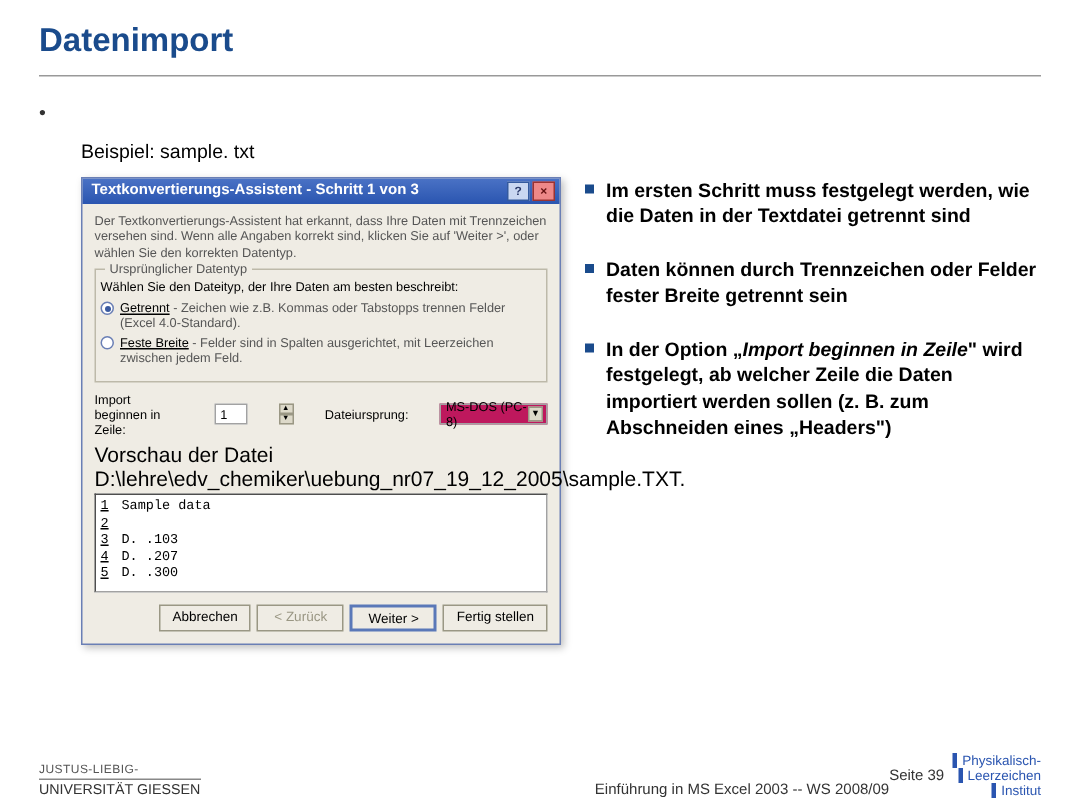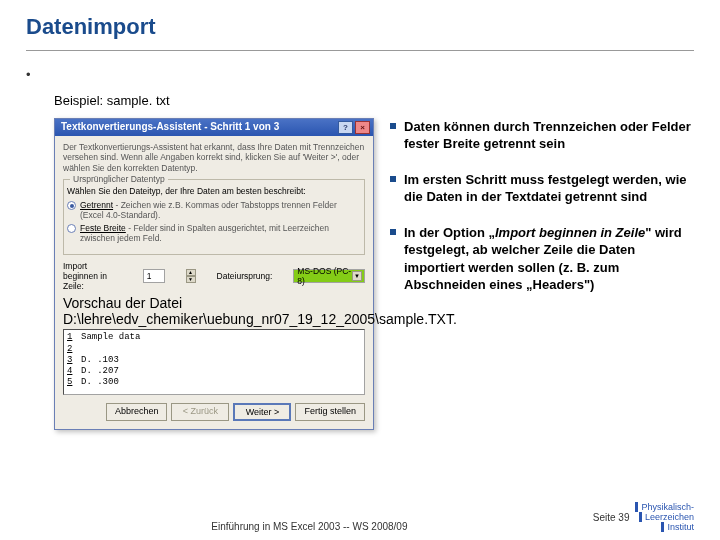--- a/index.html
+++ b/index.html
@@ -105,21 +105,21 @@
   .radio-text .rdesc { color: #555; }
   .row-inline { display: flex; align-items: center; gap: 21px; margin-bottom: 4px; font-size: 8.5px; }
   .spinner {
     border: 1px solid #a2a2a2; background: #fff;
     width: 30px; height: 14px; display: flex; align-items: center; padding: 0 3px;
     font-size: 8.5px;
   }
   .spinner-btns { display: flex; flex-direction: column; }
   .spinbtn { width: 10px; height: 7px; background: #ddd9c9; border: 1px solid #9a9784; font-size: 5px; line-height: 4px; text-align: center; }
   .combo {
-    border: 1px solid #a2a2a2; background: #84cc16;
+    border: 1px solid #a2a2a2; background: #be185d;
     height: 14px; display: flex; align-items: center; justify-content: space-between;
     padding: 0 2px 0 3px; font-size: 8.5px; width: 110px;
   }
   .combo .caret { width: 11px; height: 10px; background: #ddd9c9; border: 1px solid #9a9784; font-size: 6px; text-align: center; line-height: 8px; }
   .preview-label { font-size: 14px; margin-bottom: 2px; }
   .preview {
     background: #fff; border: 1px inset #a2a2a2;
     height: 66px; padding: 2px 3px;
     font-family: "Courier New", monospace; font-size: 9px;
     line-height: 1.25;
@@ -143,21 +143,21 @@
     padding: 0 26px;
     display: flex;
     align-items: flex-end;
     justify-content: space-between;
     font-size: 10px;
     color: #333;
   }
   .footer-left { display: flex; flex-direction: column; align-items: flex-start; gap: 2px; }
   .uni-label { font-size: 8px; letter-spacing: 0.3px; color: #555; }
   .uni-name { font-size: 9.5px; color: #333; border-top: 1px solid #888; padding-top: 1px; }
-  .footer-center { text-align: center; flex: 1; }
+  .footer-center { text-align: right; flex: 1; }
   .footer-right { text-align: right; display: flex; align-items: center; gap: 6px; }
   .logo {
     display: flex; flex-direction: column; align-items: flex-end;
     font-size: 9px; color: #2a55b0;
   }
   .logo .l1 { border-left: 3px solid #2a55b0; padding-left: 3px; }
 </style>
 </head>
 <body>
 
@@ -249,36 +249,40 @@
             <div class="wbtn disabled">&lt; Zurück</div>
             <div class="wbtn primary">Weiter &gt;</div>
             <div class="wbtn">Fertig stellen</div>
           </div>
         </div>
       </div>
 
       <div class="right-col">
         <div class="right-item">
           <div class="sq-bullet"></div>
-          <div class="txt">Daten können durch Trennzeichen oder Felder fester Breite getrennt sein</div>
+          <div class="txt">Im ersten Schritt muss festgelegt werden, wie die Daten in der Textdatei getrennt sind</div>
         </div>
         <div class="right-item">
           <div class="sq-bullet"></div>
-          <div class="txt">Im ersten Schritt muss festgelegt werden, wie die Daten in der Textdatei getrennt sind</div>
+          <div class="txt">Daten können durch Trennzeichen oder Felder fester Breite getrennt sein</div>
         </div>
         <div class="right-item">
           <div class="sq-bullet"></div>
           <div class="txt" id="note3">In der Option „<span class="italic">Import beginnen in Zeile</span>" wird festgelegt, ab welcher Zeile die Daten importiert werden sollen (z. B. zum Abschneiden eines „Headers")</div>
         </div>
       </div>
     </div>
   </div>
 </div>
 
 <div class="footer">
+  <div class="footer-left">
+    <div class="uni-label">JUSTUS-LIEBIG-</div>
+    <div class="uni-name">UNIVERSITÄT GIESSEN</div>
+  </div>
   <div class="footer-center">Einführung in MS Excel 2003  --  WS 2008/09</div>
   <div class="footer-right">
     <span>Seite 39</span>
     <div class="logo">
       <span class="l1">Physikalisch-</span>
       <span class="l1">Leerzeichen</span>
       <span class="l1">Institut</span>
     </div>
   </div>
 </div>

